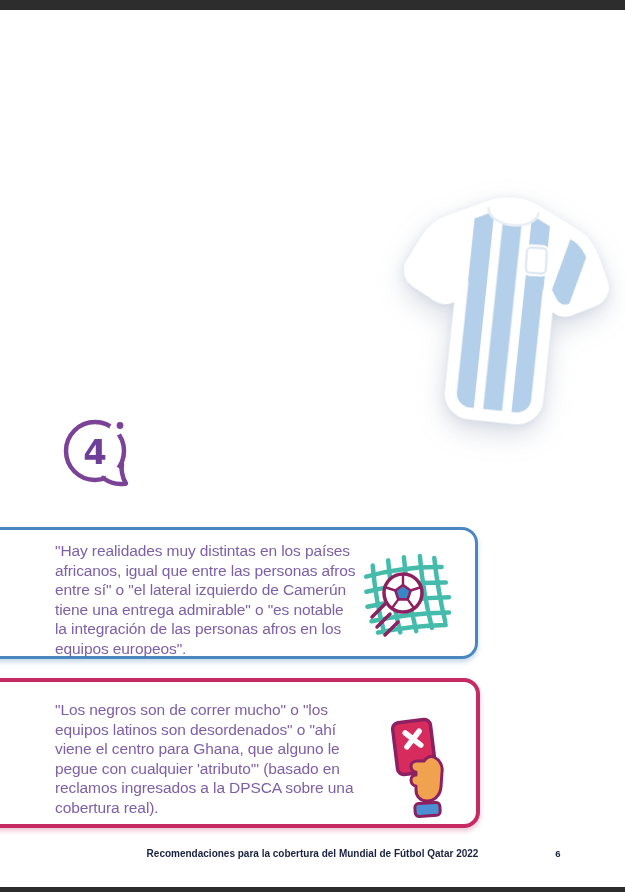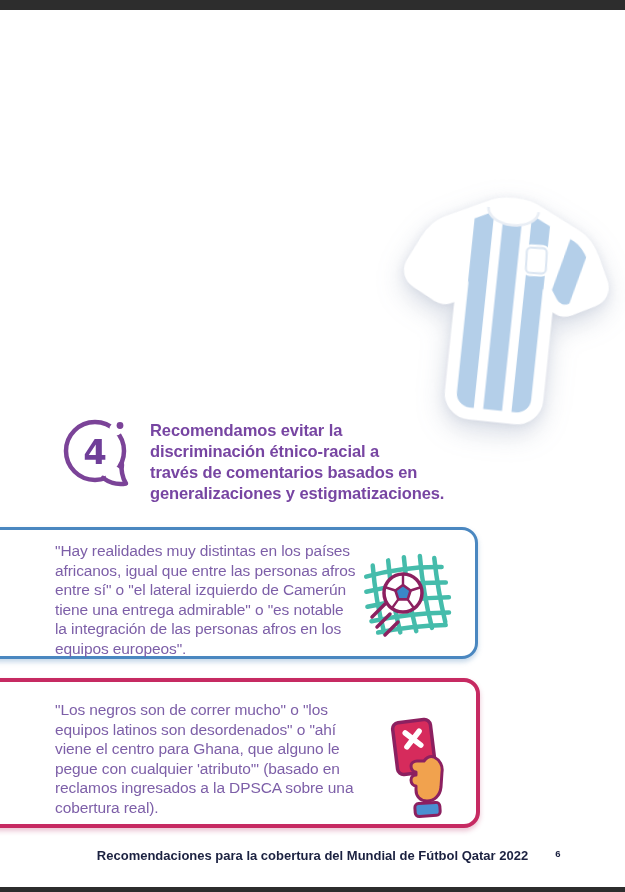--- a/index.html
+++ b/index.html
@@ -34,21 +34,21 @@
     white-space:pre-line;letter-spacing:-0.1px;
   }
   .quote-text.q1{top:541px;}
   .quote-text.q2{top:700px;}
 
   .goal-icon{position:absolute;left:362px;top:553px;width:92px;height:95px;}
   .card-icon{position:absolute;left:382px;top:711px;width:74px;height:108px;}
 
   .footer{
     position:absolute;left:0;top:848px;width:625px;text-align:center;
-    font-size:13px;color:#1b2140;letter-spacing:0;
+    font-size:10px;color:#1b2140;letter-spacing:0;
   }
   .footer .bold{font-weight:800;}
   .footer .reg{font-weight:600;}
   .page-num{
     position:absolute;left:549px;top:848px;width:18px;text-align:center;
     font-size:9.5px;font-weight:800;color:#1b2140;
   }
 </style>
 </head>
 <body>
@@ -80,24 +80,20 @@
 
   <svg class="bubble" viewBox="0 0 78 80">
     <circle cx="35" cy="33" r="29" fill="none" stroke="#7b4398" stroke-width="4.5"></circle>
     <circle cx="56" cy="11" r="6.5" fill="#ffffff"></circle>
     <circle cx="60" cy="7.5" r="3.4" fill="#7b4398"></circle>
     <circle cx="54" cy="57" r="8.5" fill="#ffffff"></circle>
     <path d="M43,60 C50,65 58,67 66,65.5 C62,59.5 61,51 62,46.5" fill="none" stroke="#7b4398" stroke-width="4.5" stroke-linecap="round" stroke-linejoin="round"></path>
     <text x="35" y="46" text-anchor="middle" font-family="DejaVu Sans, Liberation Sans, sans-serif" font-size="34" font-weight="bold" fill="#6f3e99">4</text>
   </svg>
 
-  <div class="heading">Recomendamos evitar la
-discriminación étnico-racial a
-través de comentarios basados en
-generalizaciones y estigmatizaciones.</div>
 
   <div class="quote-box blue"></div>
   <div class="quote-text q1">"Hay realidades muy distintas en los países
 africanos, igual que entre las personas afros
 entre sí" o "el lateral izquierdo de Camerún
 tiene una entrega admirable" o "es notable
 la integración de las personas afros en los
 equipos europeos".</div>
 
   <svg class="goal-icon" viewBox="0 0 92 95">

